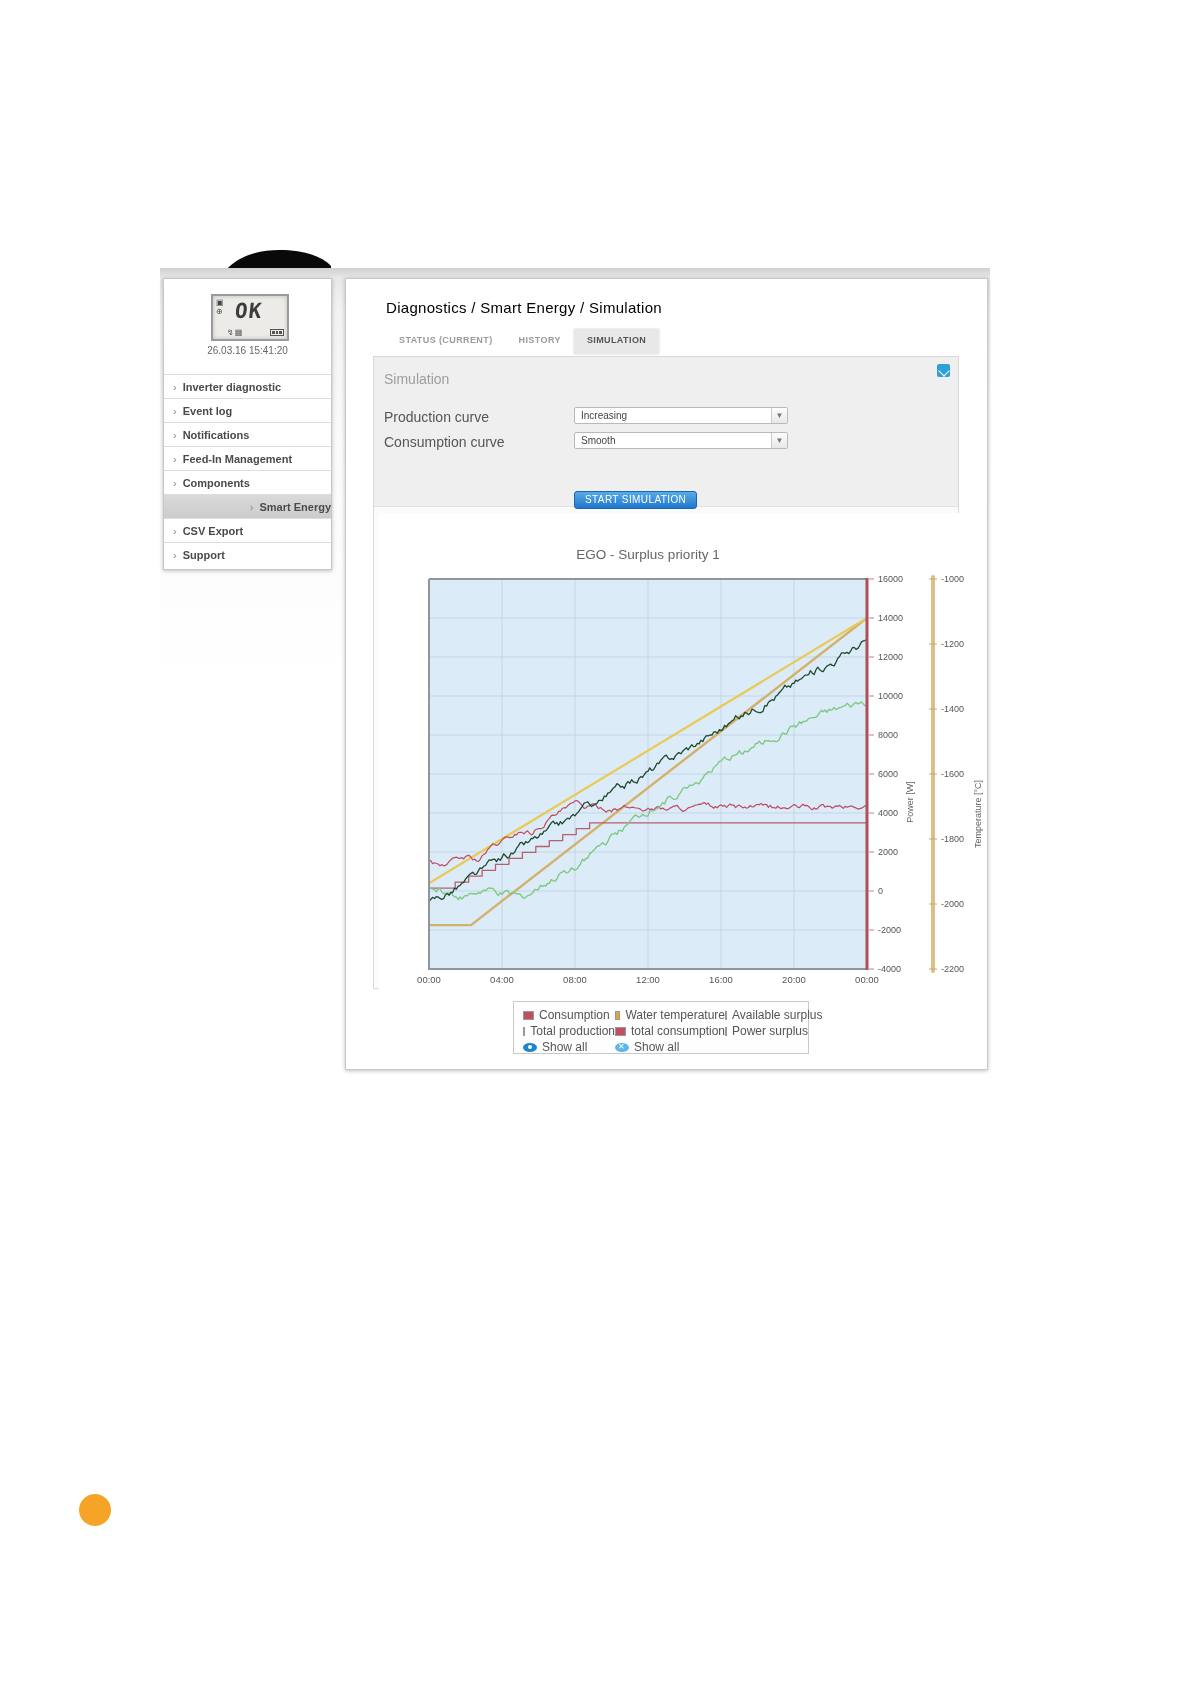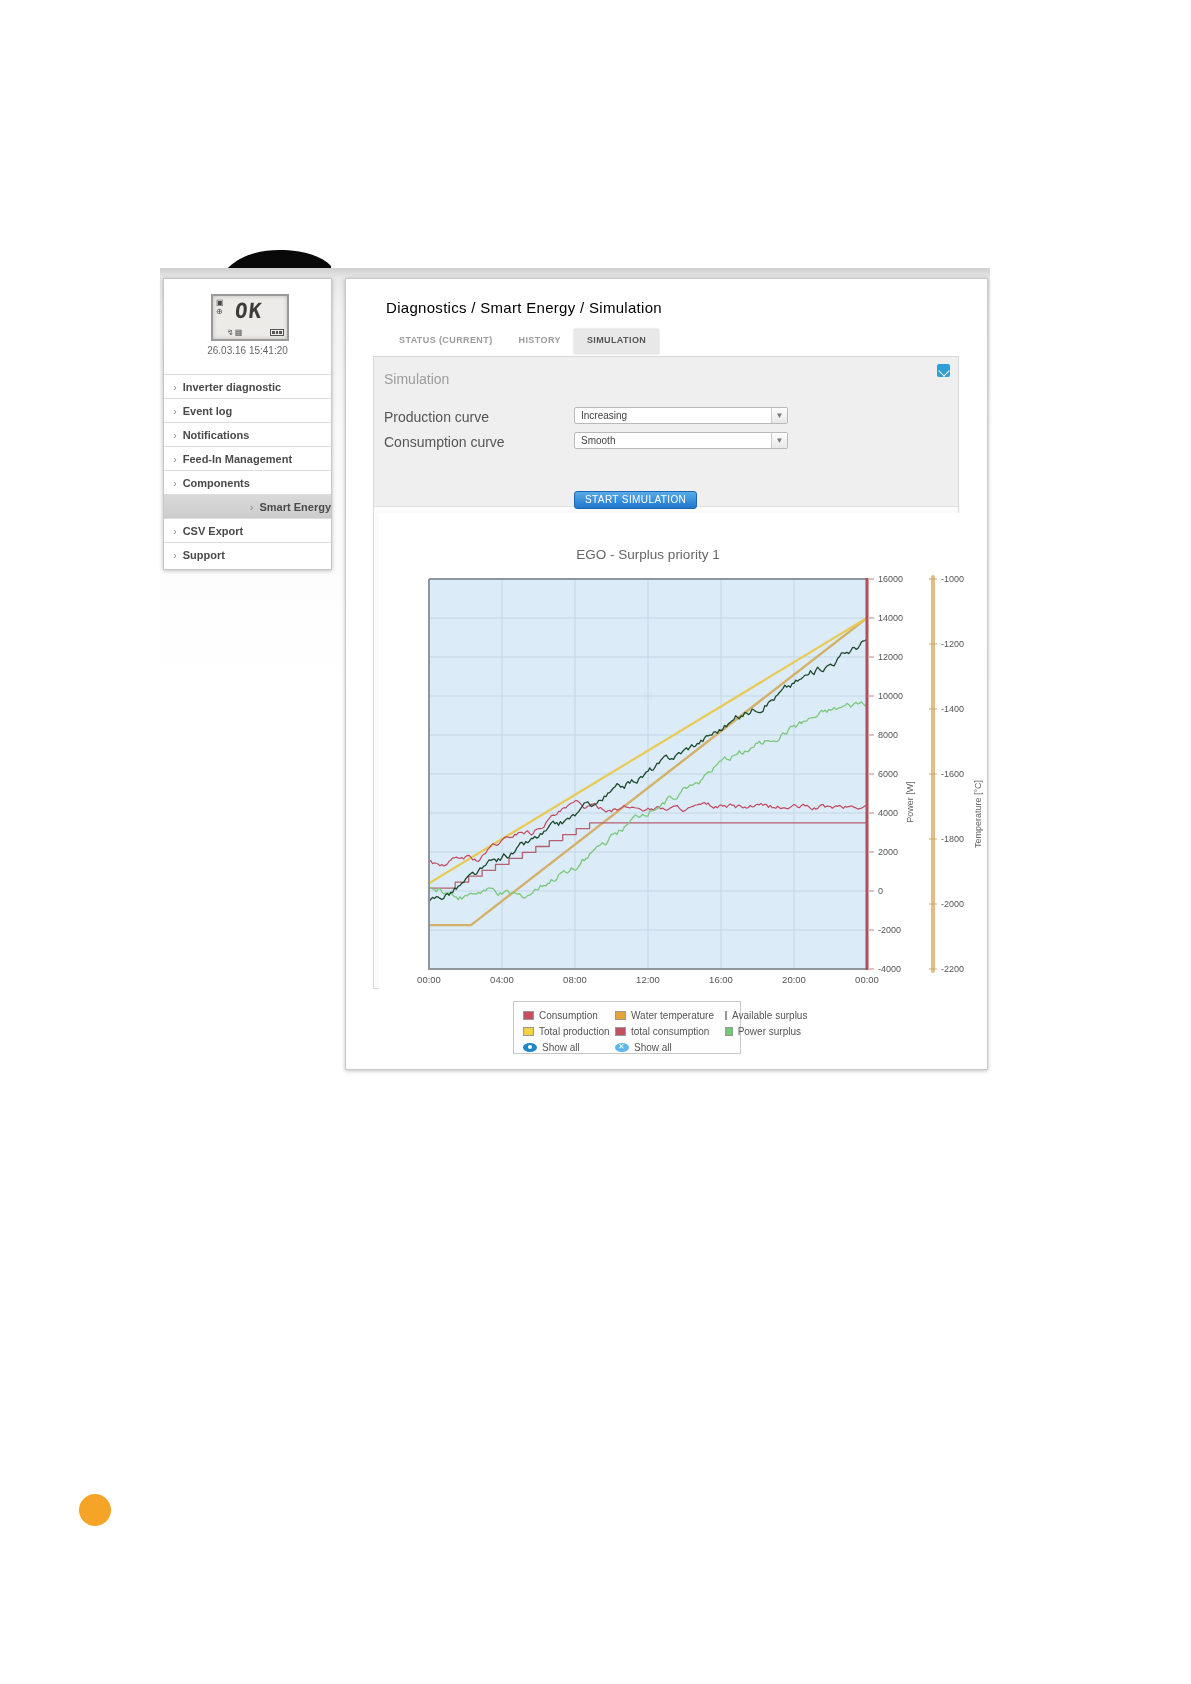--- a/index.html
+++ b/index.html
@@ -44,22 +44,22 @@
   .sim-heading{position:absolute;left:10px;top:14px;font-size:14px;color:#9d9d9d;}
   .f-label{position:absolute;left:10px;font-size:14px;color:#555;}
   .select{position:absolute;left:200px;width:214px;height:17px;background:#fff;border:1px solid #b9b9b9;
           border-radius:2px;font-size:10px;color:#444;line-height:15px;padding-left:6px;cursor:pointer;}
   .select .dd{position:absolute;right:0;top:0;width:16px;height:15px;border-left:1px solid #ccc;
           background:linear-gradient(#fdfdfd,#e8e8e8);text-align:center;color:#777;font-size:8px;line-height:15px;}
   .start-btn{position:absolute;left:200px;top:134px;height:18px;padding:0 10px;
           background:linear-gradient(#58abe8,#1f77cd);border:1px solid #1a66b4;border-radius:3px;
           color:#fff;font-size:10px;font-weight:normal;letter-spacing:.4px;line-height:16px;cursor:pointer;}
   
-  .legend{position:absolute;left:167px;top:722px;width:228px;height:53px;background:#fefefe;
-          border:1px solid #c9c9c9;padding:5px 0 0 9px;font-size:10px;color:#555;}
+  .legend{position:absolute;left:167px;top:722px;width:296px;height:53px;background:#fefefe;
+          border:1px solid #c9c9c9;padding:5px 0 0 9px;font-size:12px;color:#555;}
   .lg-grid{display:grid;grid-template-columns:92px 110px 76px;grid-auto-rows:16px;}
   .lg-item{display:flex;align-items:center;gap:5px;cursor:pointer;white-space:nowrap;}
   .swatch{width:11px;height:9px;border:1px solid #999;display:inline-block;}
   .eye{position:relative;width:14px;height:9px;border-radius:50%;background:#1d86d0;display:inline-block;}
   .eye:after{content:"";position:absolute;left:5px;top:2.5px;width:4px;height:4px;border-radius:50%;background:#fff;}
   .eye.off{background:#5fb6e8;}
   .eye.off:before{content:"✕";position:absolute;left:3px;top:-1px;color:#fff;font-size:8px;z-index:2;}
   .eye.off:after{background:transparent;}
   
   .chart-svg{position:absolute;left:31px;top:230px;}

